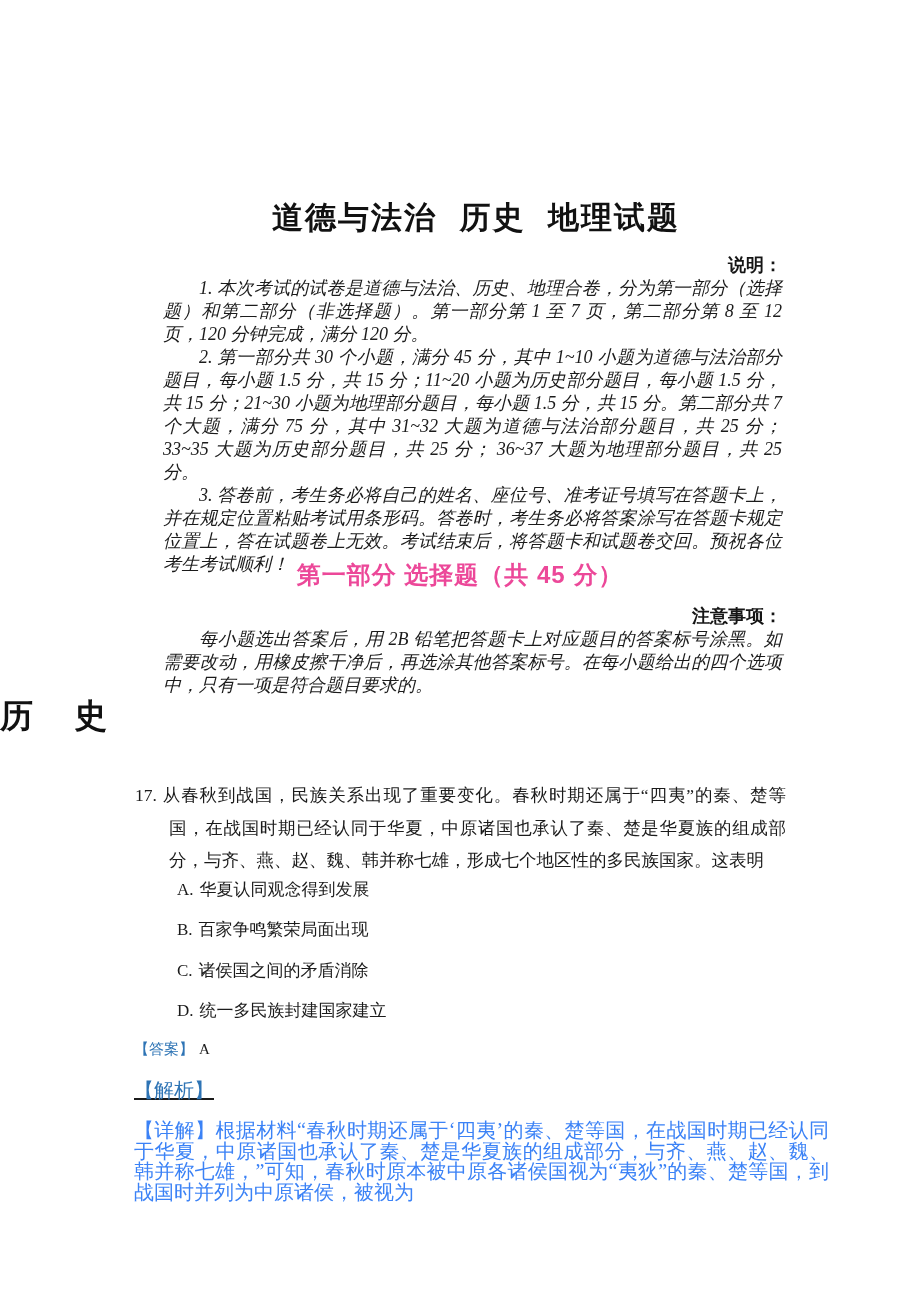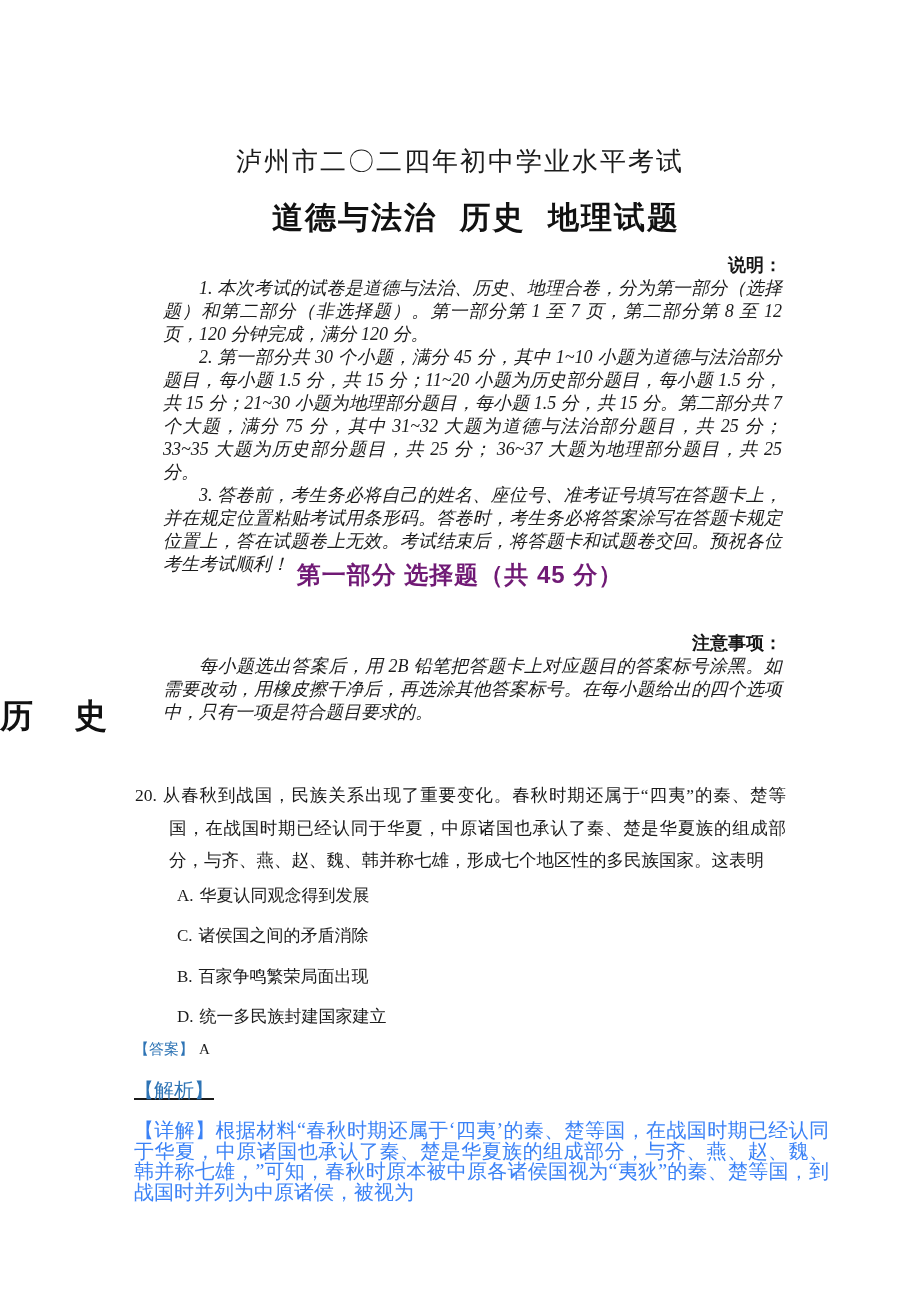--- a/index.html
+++ b/index.html
@@ -17,80 +17,79 @@
                   font-family:"Liberation Sans", sans-serif; color:#111; }
 
   .intro-block { position:absolute; top:254px; left:163px; width:619px; }
   .bold-label { font-family:"Liberation Sans", sans-serif; font-weight:700;
                 font-size:18px; line-height:23px; color:#151515;text-align:right; }
   .kai-p { font-size:18px; line-height:23px; text-align:justify;
            font-style:italic; text-indent:2em; color:#1b1b1b; }
 
   .part1-header { position:absolute; top:559px; left:0; width:920px; text-align:center;
                   font-size:24px; font-weight:700; letter-spacing:1px;
-                  font-family:"Liberation Sans", sans-serif; color:#701a75; }
+                  font-family:"Liberation Sans", sans-serif; color:#ec4899; }
 
-  .notice-block { position:absolute; top:632px; left:163px; width:619px; }
+  .notice-block { position:absolute; top:605px; left:163px; width:619px; }
 
   .history-header { position:absolute; top:694px; left:0; width:920px; text-align:left;
                     font-size:33px; font-weight:700; letter-spacing:4px;
                     font-family:"Liberation Sans", sans-serif; color:#111; }
 
   .question-block { position:absolute; top:779px; left:135px; width:651px; }
   .q-stem { font-size:17.5px; line-height:32.5px; text-align:justify;
             padding-left:34px; text-indent:-34px; }
   .q-num { margin-right:5px; }
-  .q-options { margin-top:10px; padding-left:42px; }
+  .q-options { margin-top:4px; padding-left:42px; }
   .q-option { font-size:17px; line-height:18px; margin-bottom:22.5px; }
   .opt-label { margin-right:6px; }
 
   .answer-line { position:absolute; top:1039px; left:134px; font-size:15px; line-height:20px; }
   .analysis-line { position:absolute; top:1080px; left:134px; font-size:20px; line-height:20px;text-decoration:underline; }
   .detail-block { position:absolute; top:1120px; left:134px; width:695px;
                   font-size:20px; line-height:20.6px; text-align:justify; color:#3b82f6; }
   .blue { color:#2E74B5; }
   .ans-val { margin-left:5px; font-family:"Liberation Serif", serif; color:#1b1b1b; }
 </style>
 </head>
 <body>
 
 <div class="page">
 
-  <div class="doc-title">泸州市二〇二四年初中学业水平考试</div>
   <div class="doc-subtitle">道德与法治 历史 地理试题</div>
 
   <div class="intro-block">
     <div class="bold-label">说明：</div>
     <div class="kai-p">1. 本次考试的试卷是道德与法治、历史、地理合卷，分为第一部分（选择题）和第二部分（非选择题）。第一部分第 1 至 7 页，第二部分第 8 至 12 页，120 分钟完成，满分 120 分。</div>
     <div class="kai-p">2. 第一部分共 30 个小题，满分 45 分，其中 1~10 小题为道德与法治部分题目，每小题 1.5 分，共 15 分；11~20 小题为历史部分题目，每小题 1.5 分，共 15 分；21~30 小题为地理部分题目，每小题 1.5 分，共 15 分。第二部分共 7 个大题，满分 75 分，其中 31~32 大题为道德与法治部分题目，共 25 分； 33~35 大题为历史部分题目，共 25 分； 36~37 大题为地理部分题目，共 25 分。</div>
     <div class="kai-p">3. 答卷前，考生务必将自己的姓名、座位号、准考证号填写在答题卡上，并在规定位置粘贴考试用条形码。答卷时，考生务必将答案涂写在答题卡规定位置上，答在试题卷上无效。考试结束后，将答题卡和试题卷交回。预祝各位考生考试顺利！</div>
   </div>
 
   <div class="part1-header">第一部分 选择题（共 45 分）</div>
 
   <div class="notice-block">
     <div class="bold-label">注意事项：</div>
     <div class="kai-p">每小题选出答案后，用 2B 铅笔把答题卡上对应题目的答案标号涂黑。如需要改动，用橡皮擦干净后，再选涂其他答案标号。在每小题给出的四个选项中，只有一项是符合题目要求的。</div>
   </div>
 
   <div class="history-header">历　史</div>
 
   <div class="question-block">
     <div class="q-stem">
-      <span class="q-num">20.</span><span>从春秋到战国，民族关系出现了重要变化。春秋时期还属于“四夷”的秦、楚等国，在战国时期已经认同于华夏，中原诸国也承认了秦、楚是华夏族的组成部分，与齐、燕、赵、魏、韩并称七雄，形成七个地区性的多民族国家。这表明</span>
+      <span class="q-num">17.</span><span>从春秋到战国，民族关系出现了重要变化。春秋时期还属于“四夷”的秦、楚等国，在战国时期已经认同于华夏，中原诸国也承认了秦、楚是华夏族的组成部分，与齐、燕、赵、魏、韩并称七雄，形成七个地区性的多民族国家。这表明</span>
     </div>
     <div class="q-options">
       <div class="q-option">
         <span class="opt-label">A.</span><span>华夏认同观念得到发展</span>
       </div>
       <div class="q-option">
-        <span class="opt-label">C.</span><span>诸侯国之间的矛盾消除</span>
+        <span class="opt-label">B.</span><span>百家争鸣繁荣局面出现</span>
       </div>
       <div class="q-option">
-        <span class="opt-label">B.</span><span>百家争鸣繁荣局面出现</span>
+        <span class="opt-label">C.</span><span>诸侯国之间的矛盾消除</span>
       </div>
       <div class="q-option">
         <span class="opt-label">D.</span><span>统一多民族封建国家建立</span>
       </div>
     </div>
   </div>
 
   <div class="answer-line">
     <span class="blue">【答案】</span><span class="ans-val">A</span>
   </div>

